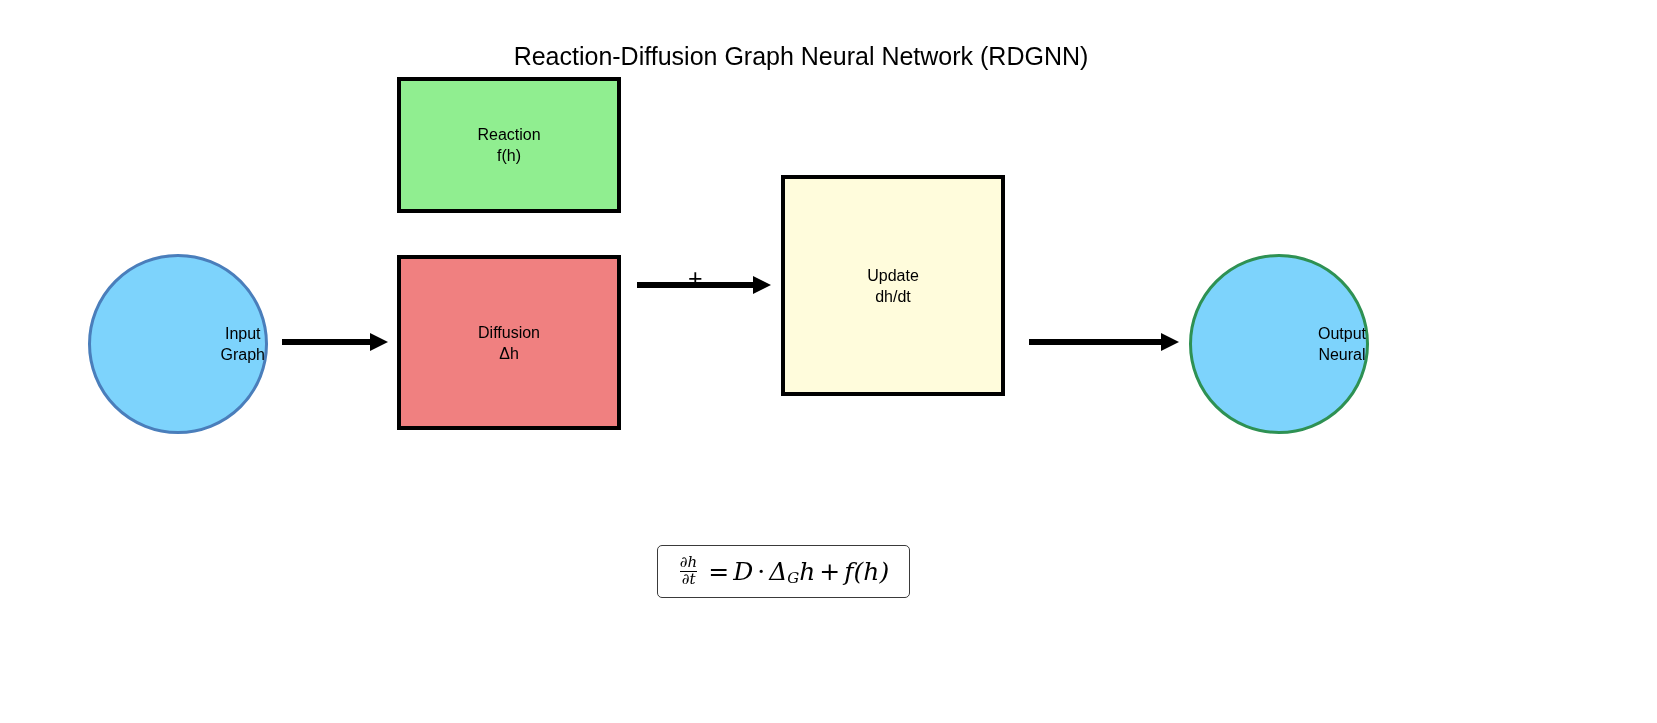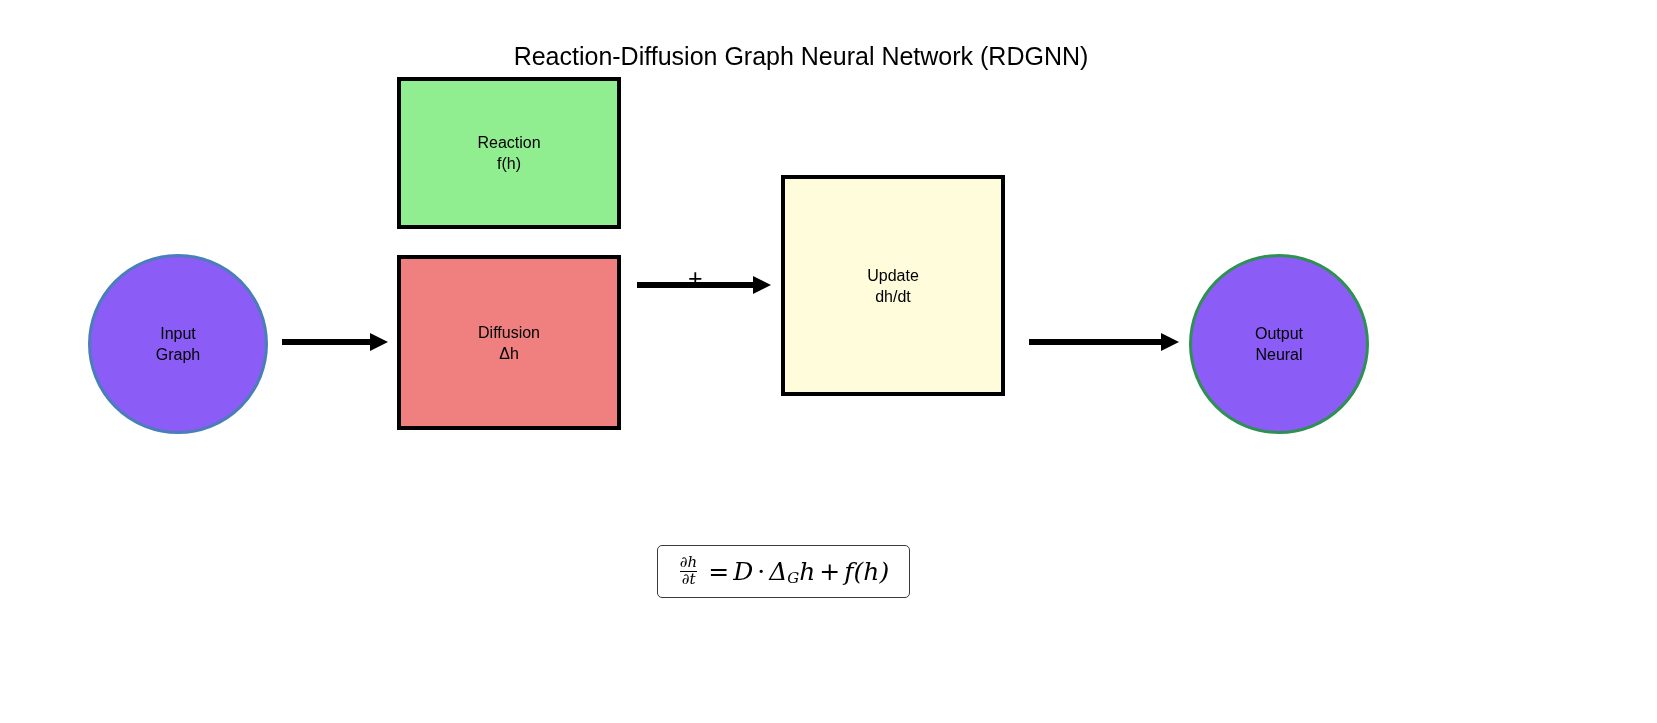--- a/index.html
+++ b/index.html
@@ -38,24 +38,24 @@
     color: #000000;
     line-height: 21px;
     text-align: center;
     white-space: pre-line;
   }
 
   
   .graph-circle {
     position: absolute;
     border-radius: 50%;
-    background: #8b5cf6;
+    background: #7dd3fc;
     display: flex;
     align-items: center;
-    justify-content: center;
+    justify-content: flex-end;
     box-sizing: border-box;
   }
   #input-graph-node {
     left: 88px;
     top: 254px;
     width: 180px;
     height: 180px;
     border: 3px solid #4A7EBB;
   }
   #output-graph-node {
@@ -72,21 +72,21 @@
     border: 4px solid #000000;
     box-sizing: border-box;
     display: flex;
     align-items: center;
     justify-content: center;
   }
   #reaction-box {
     left: 397px;
     top: 77px;
     width: 224px;
-    height: 152px;
+    height: 136px;
     background: #90EE90;
   }
   #diffusion-box {
     left: 397px;
     top: 255px;
     width: 224px;
     height: 175px;
     background: #F08080;
   }
   #update-box {

